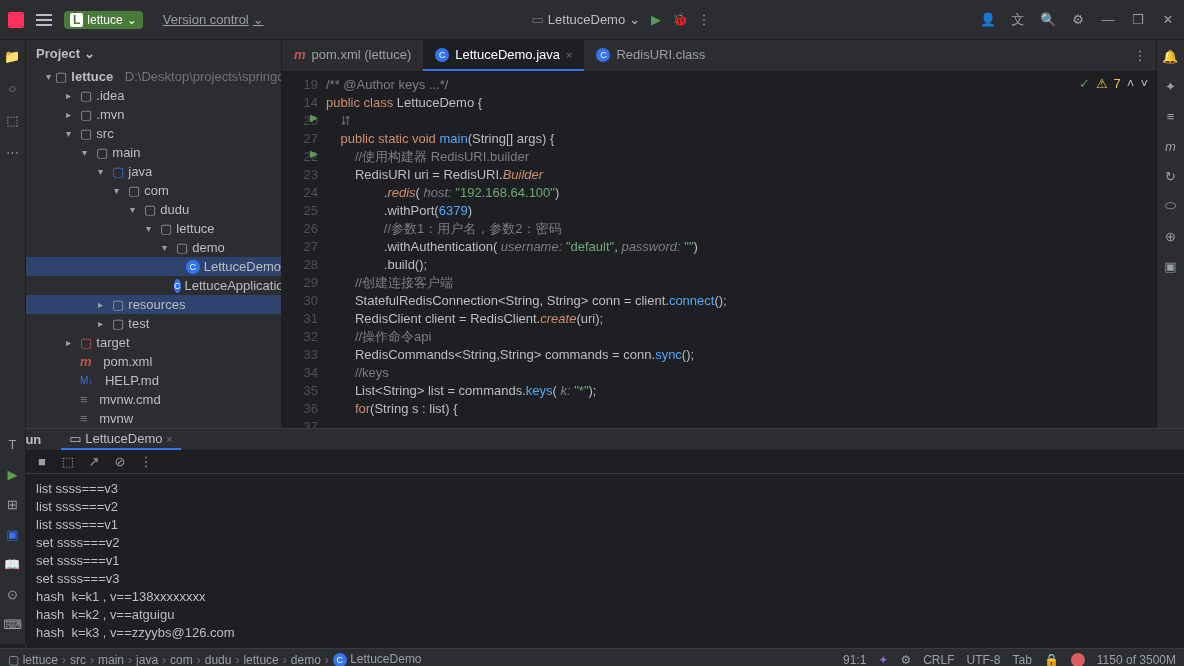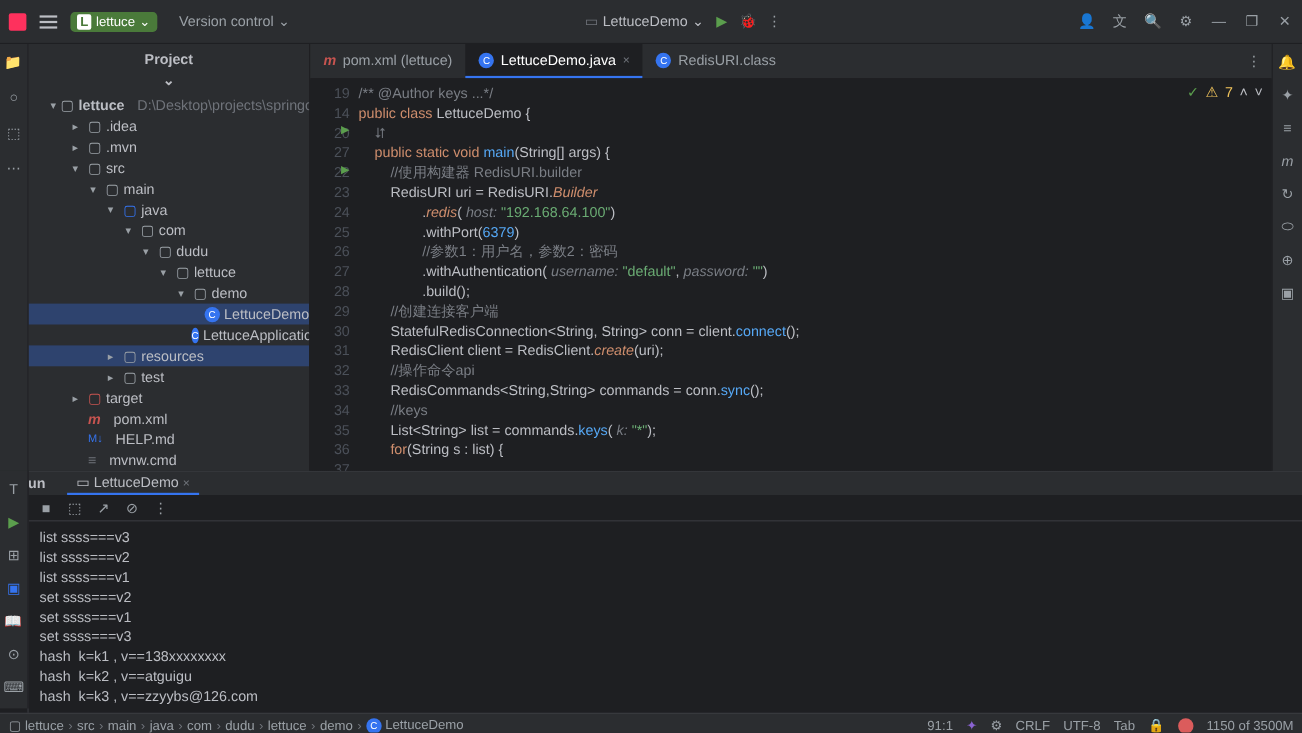--- a/index.html
+++ b/index.html
@@ -3,31 +3,31 @@
 <meta charset="utf-8">
 <style>
 * { margin: 0; padding: 0; box-sizing: border-box; font-family: 'Segoe UI', sans-serif; }
 body { background: #2b2d30; color: #bcbec4; font-size: 13px; overflow: hidden; width: 1184px; height: 666px; position: relative; }
 .titlebar { height: 40px; display: flex; align-items: center; padding: 0 8px; background: #2b2d30; border-bottom: 1px solid #1e1f22; }
 .tb-left { display: flex; align-items: center; gap: 8px; }
 .logo { width: 16px; height: 16px; background: #fe315d; border-radius: 2px; }
 .hamburger { display: flex; flex-direction: column; gap: 3px; cursor: pointer; padding: 4px; }
 .hamburger span { width: 16px; height: 2px; background: #bcbec4; }
 .proj-badge { background: #4a7a3a; color: #fff; padding: 2px 6px; border-radius: 4px; font-size: 12px; display: flex; align-items: center; gap: 4px; }
-.vc { color: #9aa0a6; margin-left: 12px; display: flex; align-items: center; gap: 4px; }
+.vc { color: #9aa0a6; margin-left: 12px; display: flex; align-items: center; gap: 4px; text-decoration: underline; }
 .tb-center { flex: 1; display: flex; justify-content: center; align-items: center; gap: 8px; }
 .run-config { color: #bcbec4; display: flex; align-items: center; gap: 4px; }
 .tb-right { display: flex; align-items: center; gap: 14px; }
 .icon { width: 16px; height: 16px; display: inline-flex; align-items: center; justify-content: center; color: #9aa0a6; cursor: pointer; }
 .play { color: #5b9e4d; }
 .bug { color: #5b9e4d; }
 .main { display: flex; height: 388px; }
 .left-gutter { width: 26px; background: #2b2d30; border-right: 1px solid #1e1f22; display: flex; flex-direction: column; align-items: center; padding-top: 8px; gap: 16px; }
 .project-panel { width: 256px; background: #2b2d30; border-right: 1px solid #1e1f22; overflow: hidden; }
-.panel-header { padding: 6px 10px; font-weight: bold; display: flex; align-items: center; gap: 4px; flex-direction: column; }
+.panel-header { padding: 6px 10px; font-weight: bold; display: flex; gap: 4px; }
 .tree { font-size: 13px; }
 .tree-node { padding: 2px 0 2px 8px; display: flex; align-items: center; gap: 4px; white-space: nowrap; cursor: pointer; }
 .tree-node.sel { background: #2e436e; }
 .chevron { width: 10px; color: #9aa0a6; font-size: 10px; }
 .folder-icon { color: #9aa0a6; }
 .java-icon { width: 14px; height: 14px; border-radius: 50%; background: #3574f0; display: inline-flex; align-items: center; justify-content: center; font-size: 9px; color: #fff; }
 .dim { color: #6f737a; }
 .editor-area { flex: 1; display: flex; flex-direction: column; background: #1e1f22; position: relative; }
 .tabs { height: 32px; display: flex; align-items: stretch; background: #2b2d30; border-bottom: 1px solid #1e1f22; }
 .tab { padding: 0 12px; display: flex; align-items: center; gap: 6px; color: #9aa0a6; border-bottom: 2px solid transparent; cursor: pointer; }

